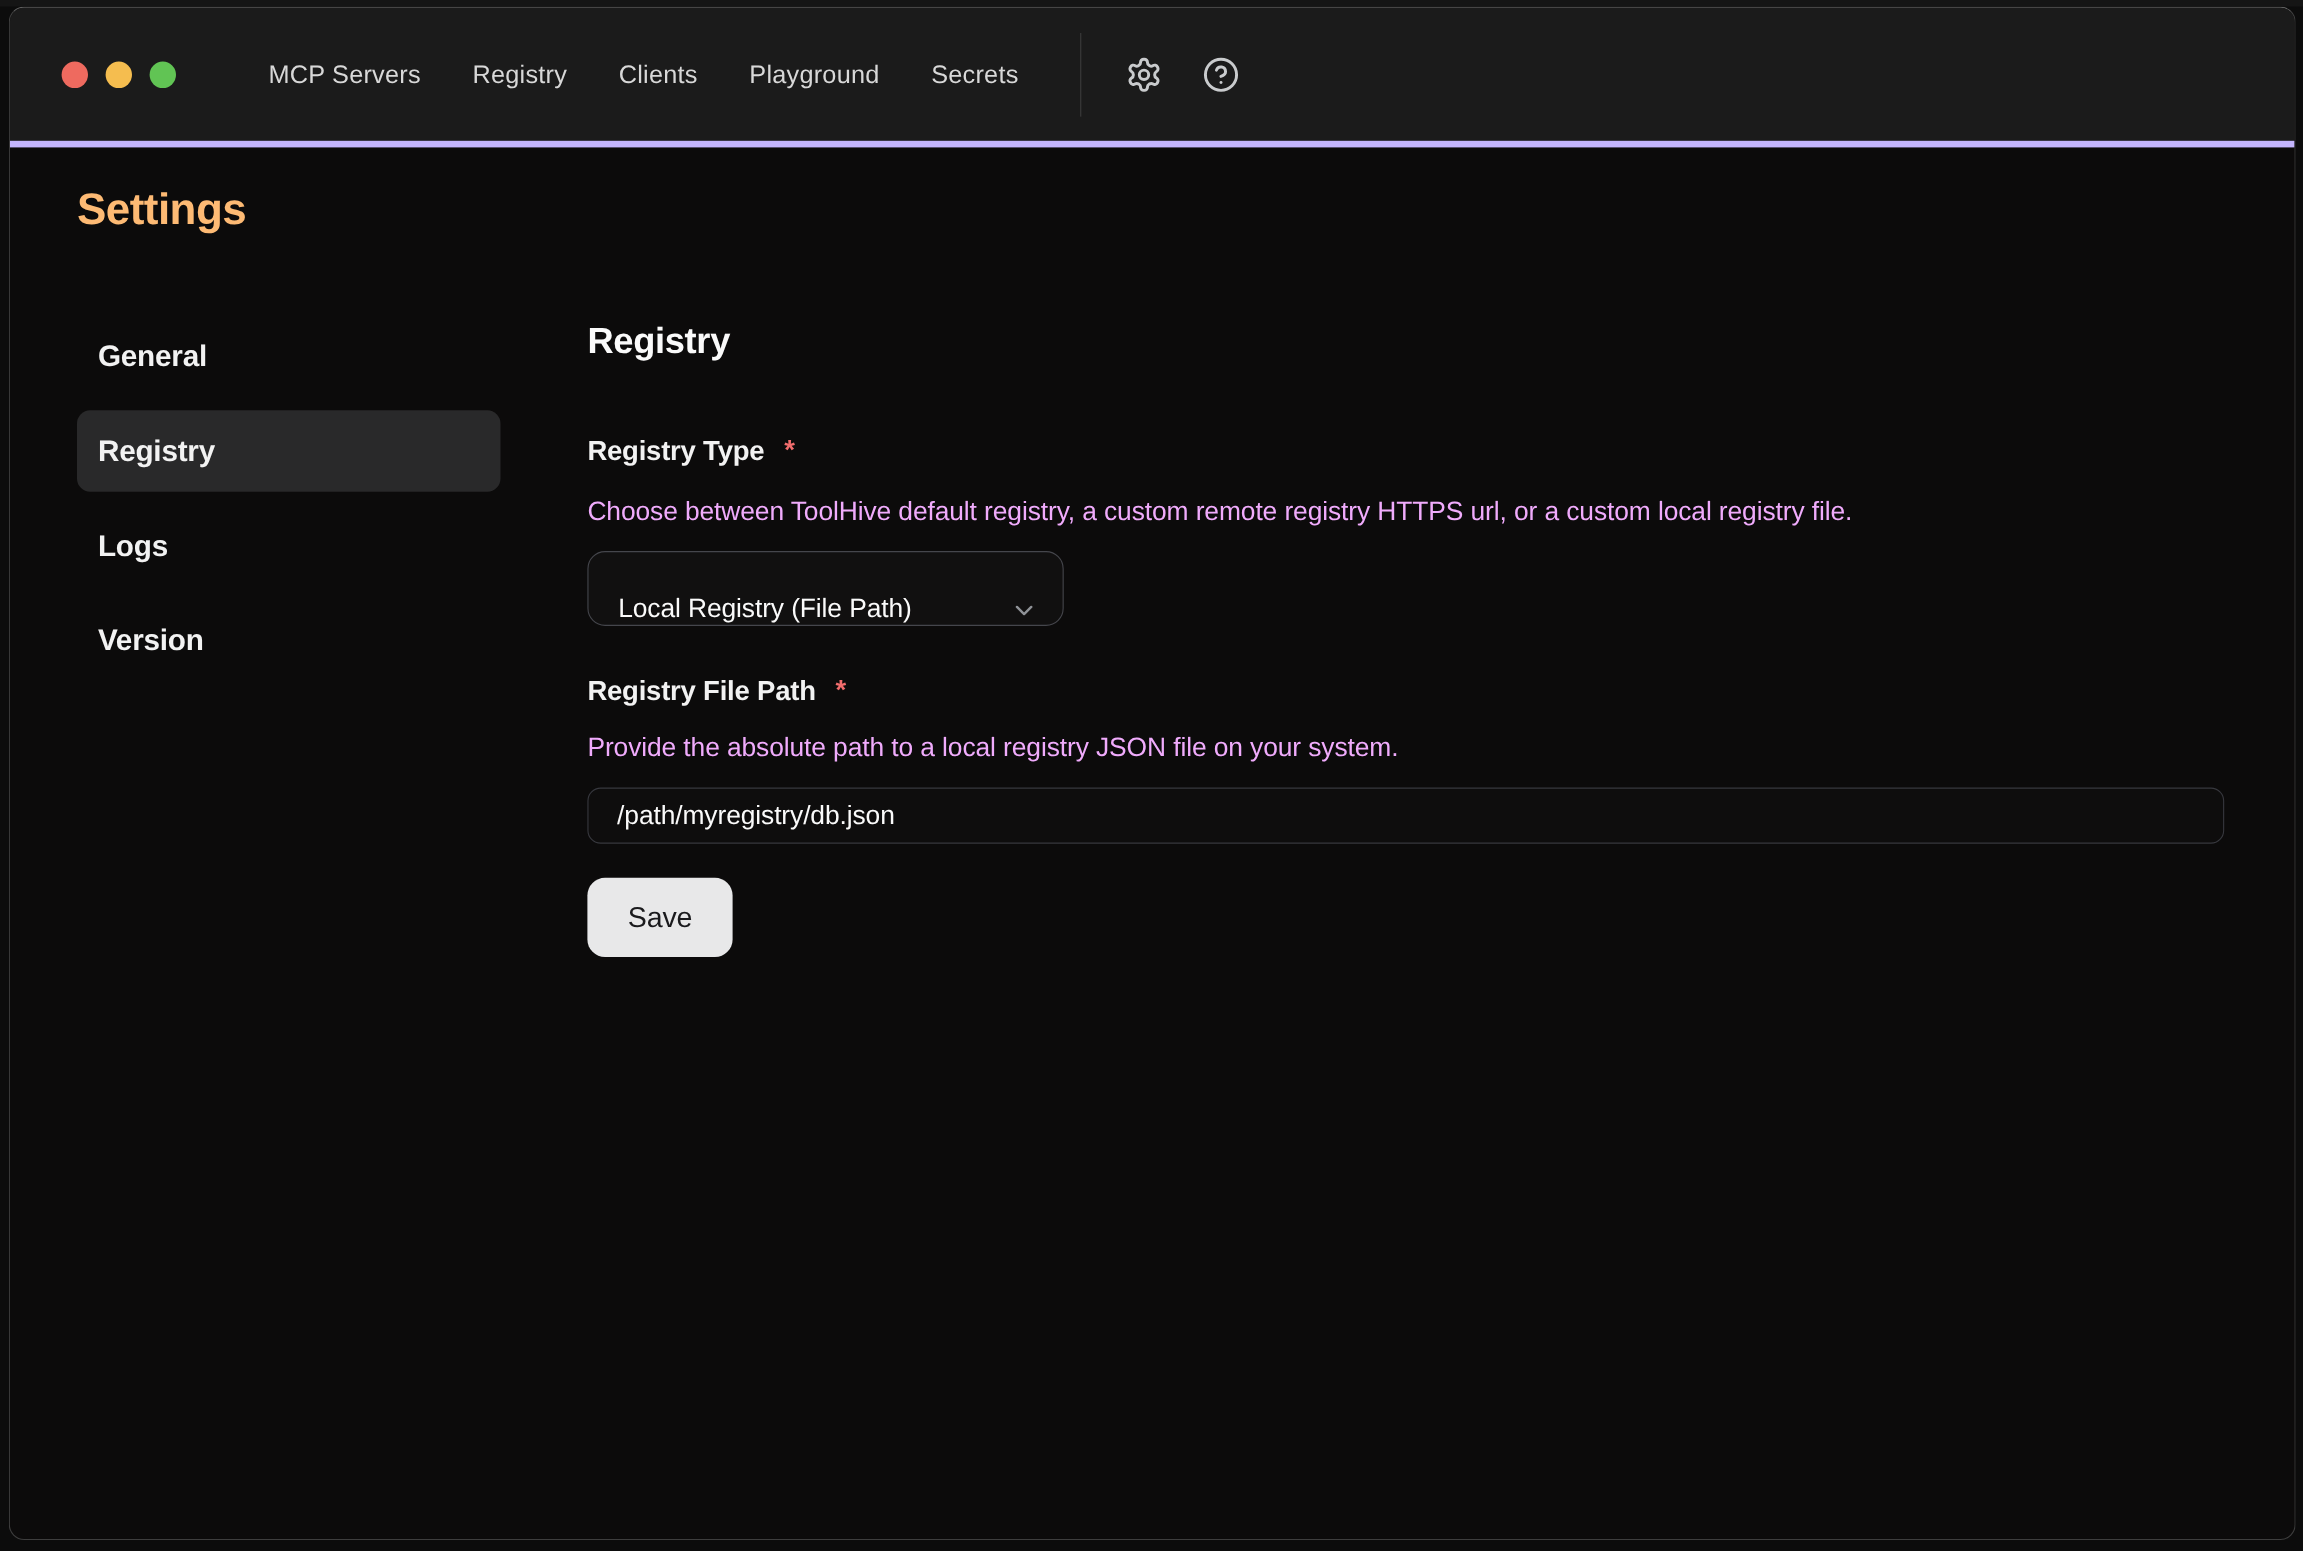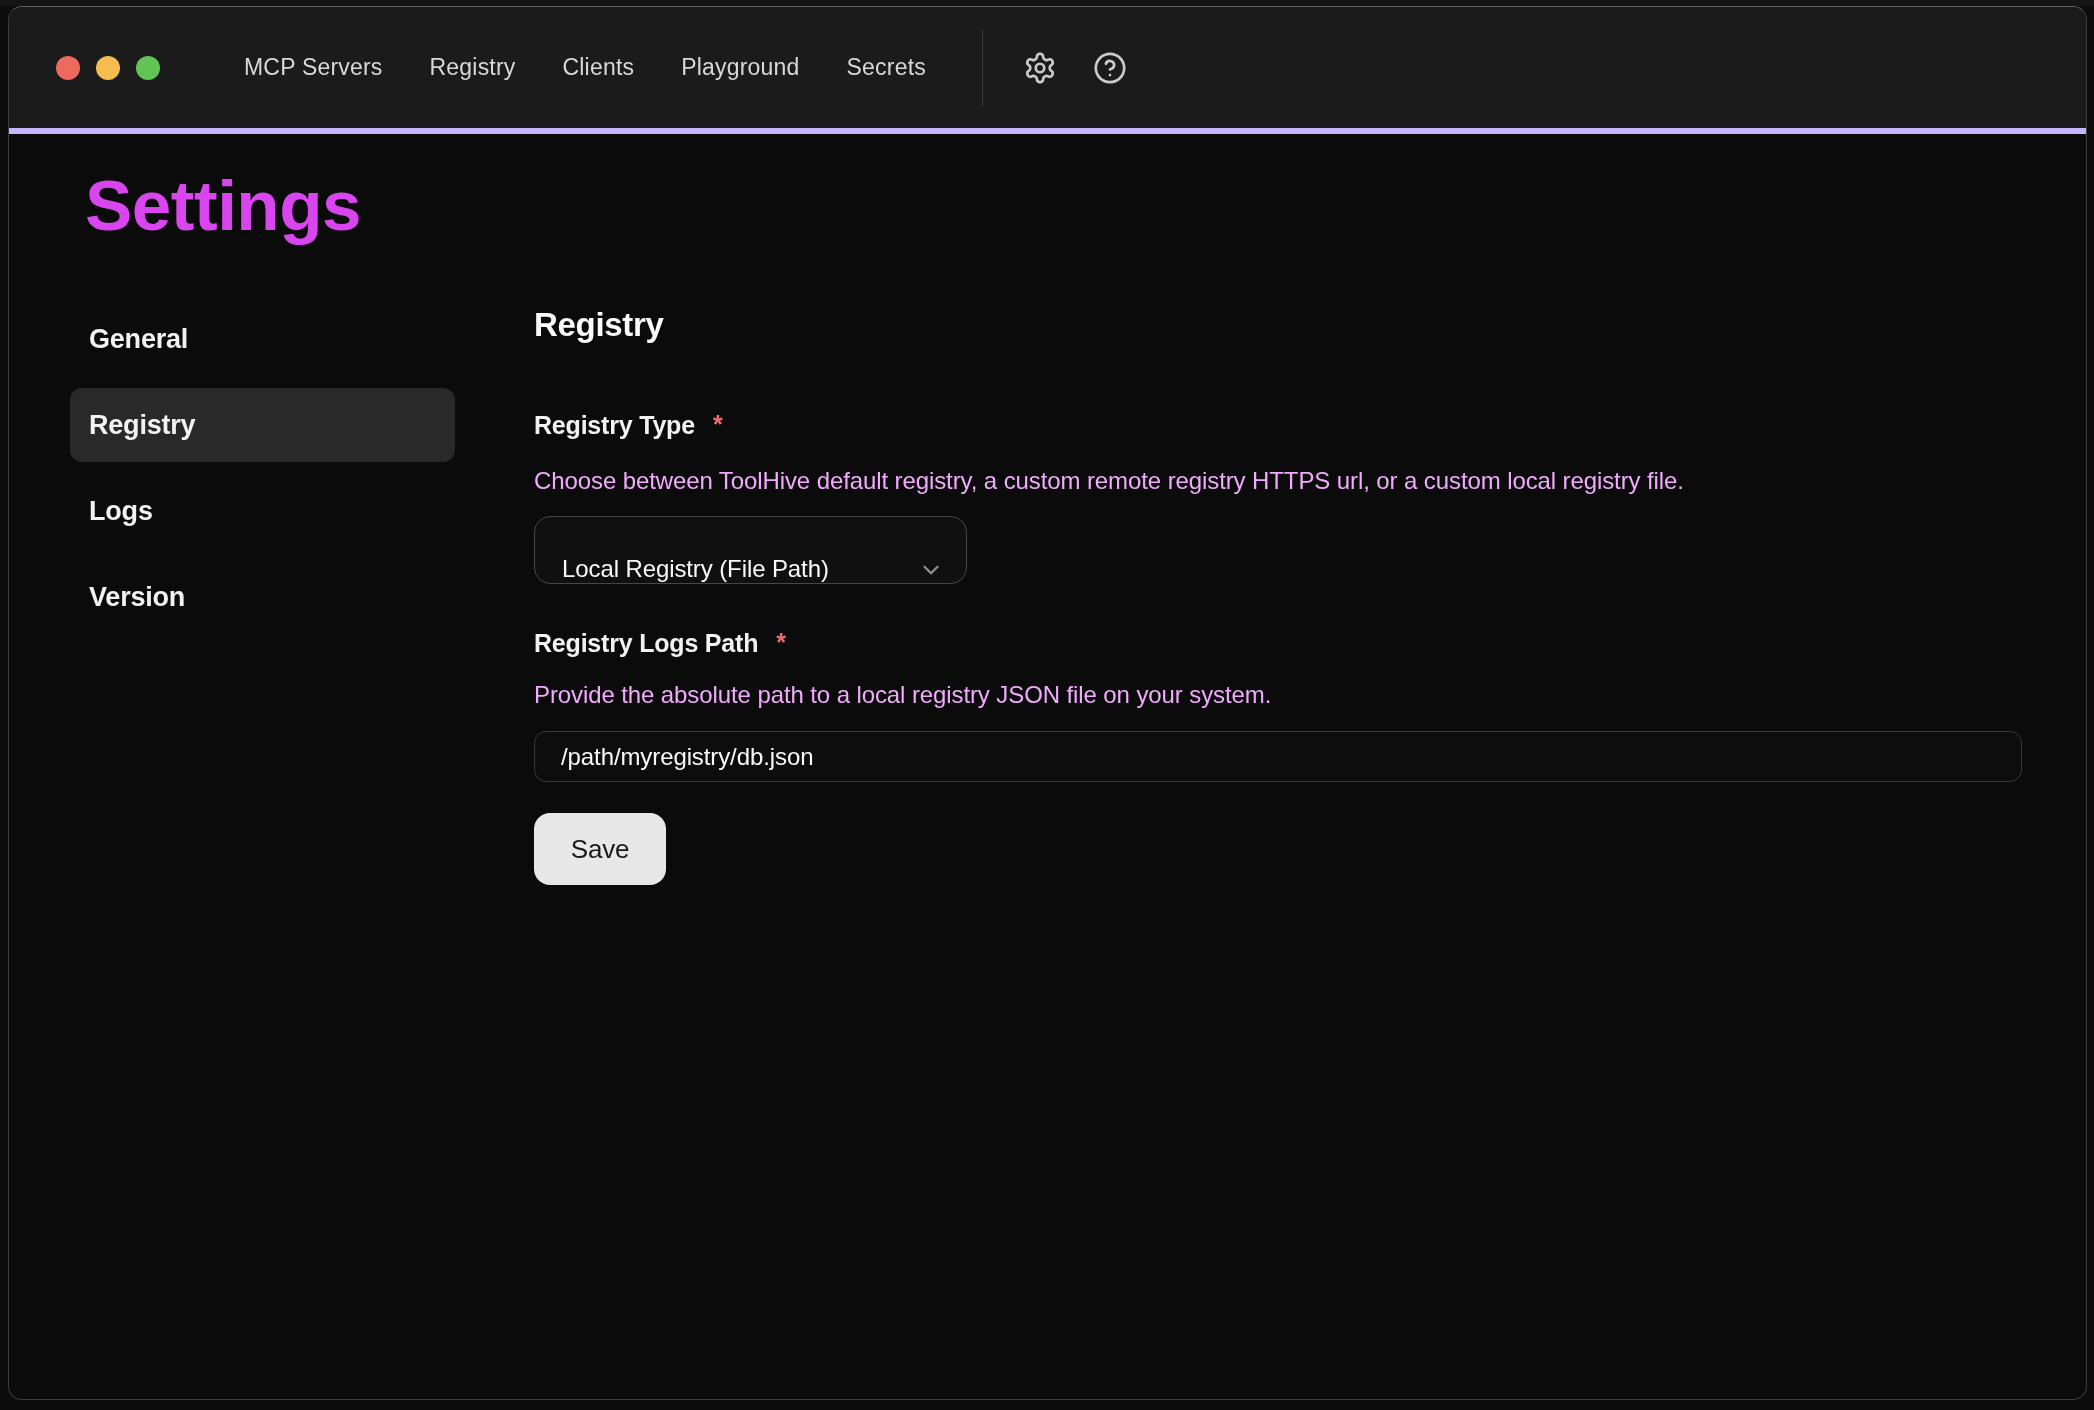--- a/index.html
+++ b/index.html
@@ -42,22 +42,22 @@
     color: #d8d8d8; font-size: 23px; letter-spacing: 0.2px;
     cursor: default; white-space: nowrap;
   }
   .tb-divider { width: 1px; height: 76px; background: #3c3c3c; margin-left: 56px; margin-right: 40px; }
   .tb-icons { display: flex; gap: 36px; align-items: center; color: #c9cbcd; }
   .icon-btn { width: 34px; height: 34px; display: flex; align-items: center; justify-content: center; }
   .icon-btn svg { width: 34px; height: 34px; stroke: #c9cbcd; fill: none; stroke-width: 1.9; stroke-linecap: round; stroke-linejoin: round; }
   
   .main { padding: 24px 64px 0 61px; }
   .page-title {
-    margin: 15px; color: #d946ef;
-    font-size: 71px; line-height: 66px; font-weight: 700;
+    margin: 0; color: #fdba74;
+    font-size: 40px; line-height: 66px; font-weight: 700;
     letter-spacing: -0.5px;
   }
   .body-row { display: flex; margin-top: 63px; }
   
   .sidebar { width: 385px; flex-shrink: 0; display: flex; flex-direction: column; gap: 12px; }
   .side-item {
     height: 74px; display: flex; align-items: center;
     padding: 0 19px; border-radius: 12px;
     font-size: 27px; font-weight: 600; color: #f2f2f2;
     letter-spacing: -0.2px; cursor: default;
@@ -174,21 +174,21 @@
         <div class="field-desc first">Choose between ToolHive default registry, a custom remote registry HTTPS url, or a custom local registry file.</div>
 
         <div class="select-control">
           <span>Local Registry (File Path)</span>
           <svg viewBox="0 0 24 24">
               <path d="m6 9 6 6 6-6"></path>
             </svg>
         </div>
 
         <div class="field-label second">
-          <span>Registry Logs Path</span>
+          <span>Registry File Path</span>
           <span class="req" style="color: rgb(242, 109, 109);">*</span>
         </div>
         <div class="field-desc second">Provide the absolute path to a local registry JSON file on your system.</div>
 
         <input class="text-input" type="text" value="/path/myregistry/db.json" style="">
 
         <button class="save-btn" style="background: rgb(232, 232, 233);">Save</button>
       </div>
     </div>
   </div>

